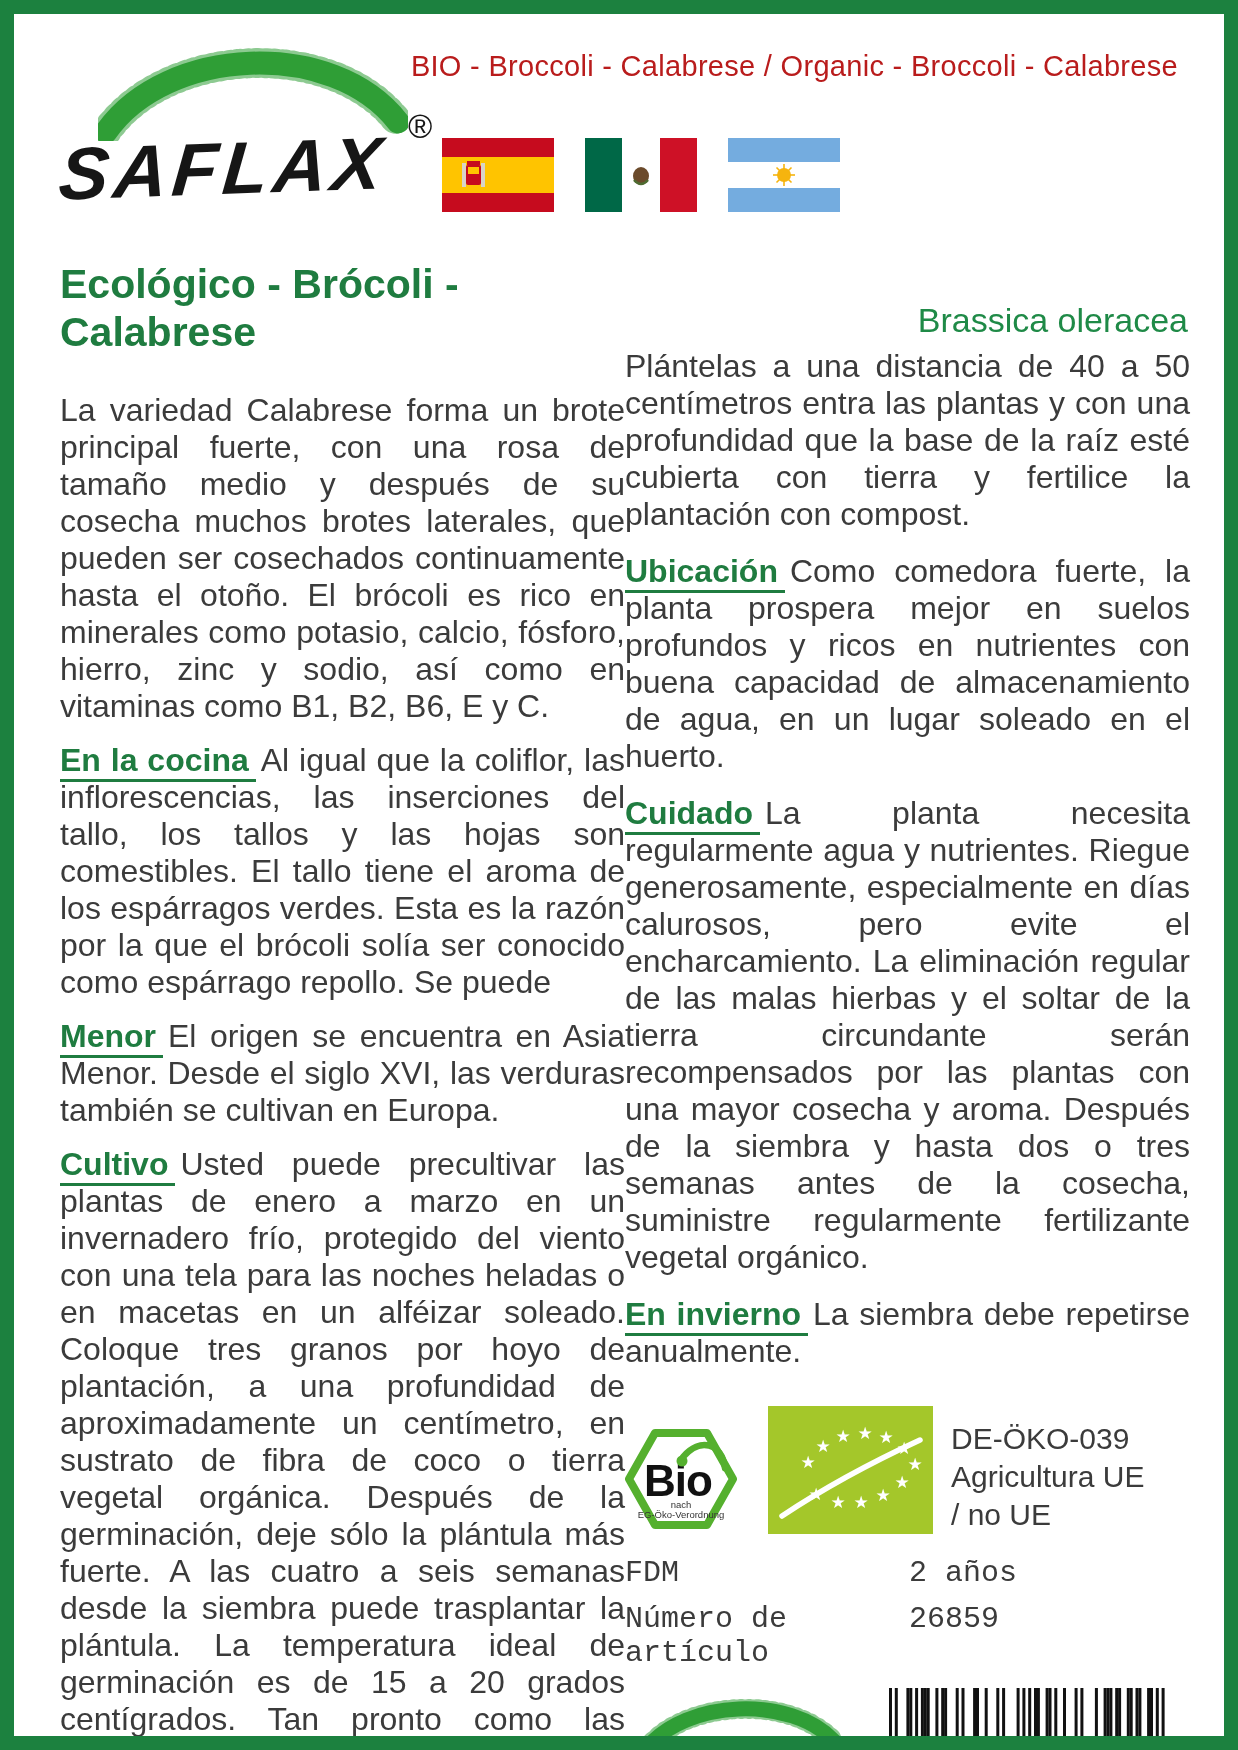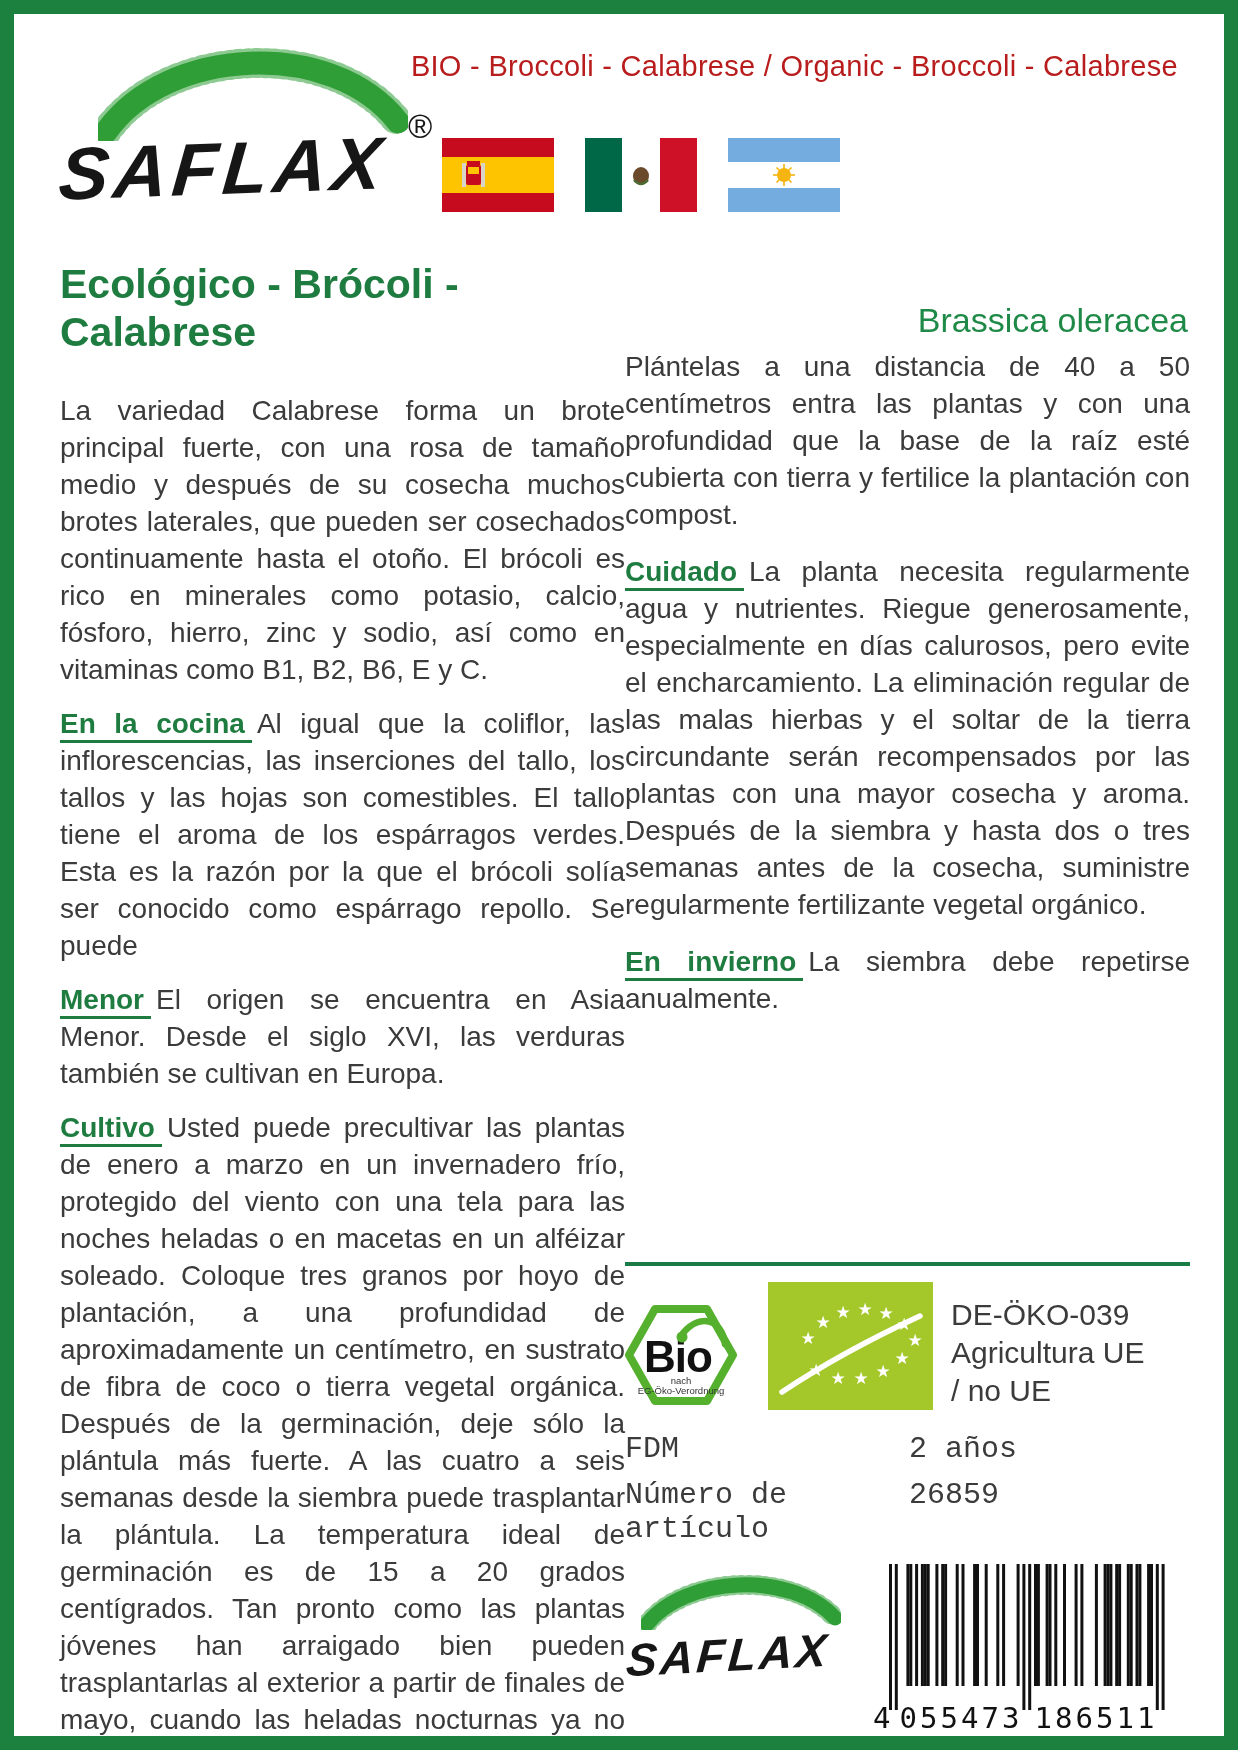--- a/index.html
+++ b/index.html
@@ -22,21 +22,21 @@
   .flag svg{position:absolute;inset:0;}
   .flag-spain{background:linear-gradient(to bottom,#c60b1e 0 26%,#ffc400 26% 74%,#c60b1e 74% 100%);}
   .flag-mexico{background:linear-gradient(to right,#006847 0 33.4%,#ffffff 33.4% 66.7%,#ce1126 66.7% 100%);}
   .flag-argentina{background:linear-gradient(to bottom,#74acdf 0 33%,#ffffff 33% 67%,#74acdf 67% 100%);}
   
   .columns{display:flex;padding:0 34px 0 46px;height:1480px;box-sizing:border-box;}
   .col{flex:1 1 0;min-width:0;}
   .col-right{display:flex;flex-direction:column;}
   .page-title{font-size:41px;line-height:48px;font-weight:700;color:#1f7c40;margin:6px 0 36px 0;}
   .species{font-size:34px;line-height:40px;color:#1f8a47;text-align:right;margin:46px 2px 8px 0;}
-  p.body{font-size:28px;line-height:37px;text-align:justify;color:#3b3b3b;margin:0 0 17px 0;}
+  p.body{font-size:32px;line-height:37px;text-align:justify;color:#3b3b3b;margin:0 0 17px 0;}
   .col-right p.body{margin-bottom:20px;}
   .hd{color:#1f7c40;font-weight:700;border-bottom:3px solid #1f7c40;padding:0 7px 1px 0;margin-right:5px;}
   
   .divider{height:4px;background:#1b7b46;margin-top:auto;margin-bottom:16px;}
   .cert-row{display:flex;align-items:flex-end;}
   .bio-seal{flex:0 0 auto;}
   .eu-logo{flex:0 0 auto;margin-left:31px;}
   .eu-code{margin-left:18px;padding-top:4px;font-size:30px;line-height:38px;color:#3b3b3b;}
   .details{margin-top:22px;font-size:30px;color:#3b3b3b;font-family:Liberation Mono, monospace;}
   .details .row{display:grid;grid-template-columns:284px 1fr;margin-bottom:12px;}
@@ -100,20 +100,21 @@
       <h1 class="page-title">Ecológico - Brócoli - Calabrese</h1>
       <p class="body"><span>La variedad Calabrese forma un brote principal fuerte, con una rosa de tamaño medio y después de su cosecha muchos brotes laterales, que pueden ser cosechados continuamente hasta el otoño. El brócoli es rico en minerales como potasio, calcio, fósforo, hierro, zinc y sodio, así como en vitaminas como B1, B2, B6, E y C.</span></p>
       <p class="body"><span class="hd">En la cocina</span><span>Al igual que la coliflor, las inflorescencias, las inserciones del tallo, los tallos y las hojas son comestibles. El tallo tiene el aroma de los espárragos verdes. Esta es la razón por la que el brócoli solía ser conocido como espárrago repollo. Se puede</span></p>
       <p class="body"><span class="hd">Menor</span><span>El origen se encuentra en Asia Menor. Desde el siglo XVI, las verduras también se cultivan en Europa.</span></p>
       <p class="body"><span class="hd">Cultivo</span><span>Usted puede precultivar las plantas de enero a marzo en un invernadero frío, protegido del viento con una tela para las noches heladas o en macetas en un alféizar soleado. Coloque tres granos por hoyo de plantación, a una profundidad de aproximadamente un centímetro, en sustrato de fibra de coco o tierra vegetal orgánica. Después de la germinación, deje sólo la plántula más fuerte. A las cuatro a seis semanas desde la siembra puede trasplantar la plántula. La temperatura ideal de germinación es de 15 a 20 grados centígrados. Tan pronto como las plantas jóvenes han arraigado bien pueden trasplantarlas al exterior a partir de finales de mayo, cuando las heladas nocturnas ya no suelen ocurrir.</span></p>
     </section>
 
     <section class="col col-right">
       <div class="species">Brassica oleracea</div>
       <p class="body"><span>Plántelas a una distancia de 40 a 50 centímetros entra las plantas y con una profundidad que la base de la raíz esté cubierta con tierra y fertilice la plantación con compost.</span></p>
+      <p class="body"><span class="hd">Ubicación</span><span>Como comedora fuerte, la planta prospera mejor en suelos profundos y ricos en nutrientes con buena capacidad de almacenamiento de agua, en un lugar soleado en el huerto.</span></p>
       <p class="body"><span class="hd">Cuidado</span><span>La planta necesita regularmente agua y nutrientes. Riegue generosamente, especialmente en días calurosos, pero evite el encharcamiento. La eliminación regular de las malas hierbas y el soltar de la tierra circundante serán recompensados por las plantas con una mayor cosecha y aroma. Después de la siembra y hasta dos o tres semanas antes de la cosecha, suministre regularmente fertilizante vegetal orgánico.</span></p>
       <p class="body"><span class="hd">En invierno</span><span>La siembra debe repetirse anualmente.</span></p>
 
       <div class="divider"></div>
 
       <div class="cert-row">
         <svg class="bio-seal" width="112" height="110" viewBox="0 0 112 110">
           <polygon points="9,59 35,13 87,13 113,59 87,105 35,105" fill="#c9c9c9" opacity="0.55" transform="translate(-4,-4)"></polygon>
           <polygon points="4,55 30,9 82,9 108,55 82,101 30,101" fill="#ffffff" stroke="#55b02e" stroke-width="8" stroke-linejoin="round"></polygon>
           <text x="19" y="72" font-family="Liberation Sans, sans-serif" font-size="44" font-weight="bold" fill="#111" letter-spacing="-1">Bio</text>

